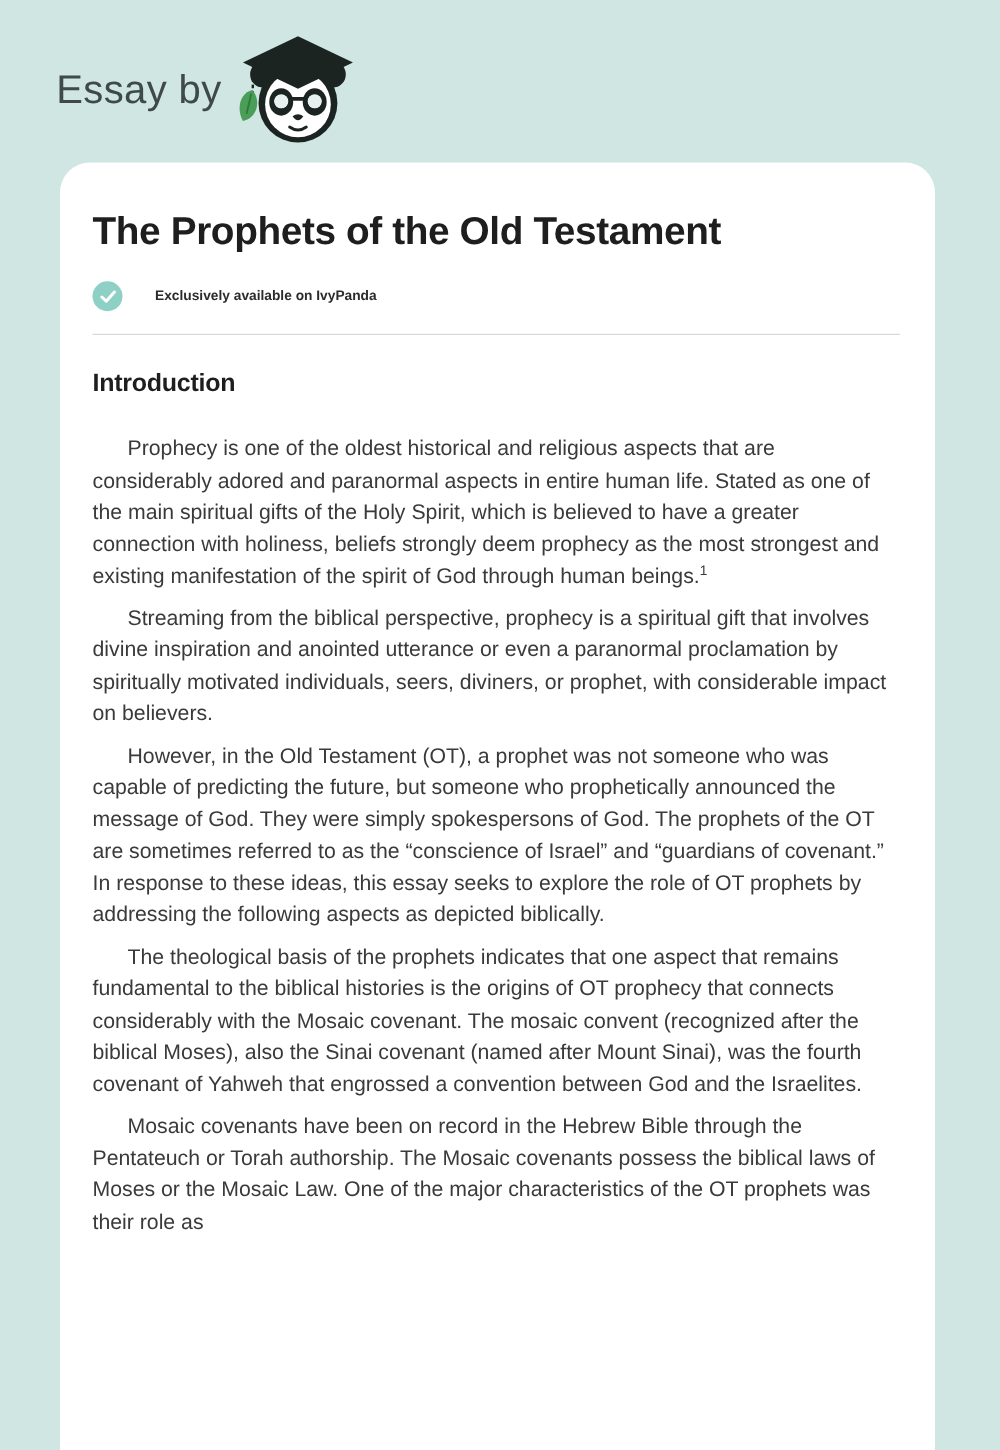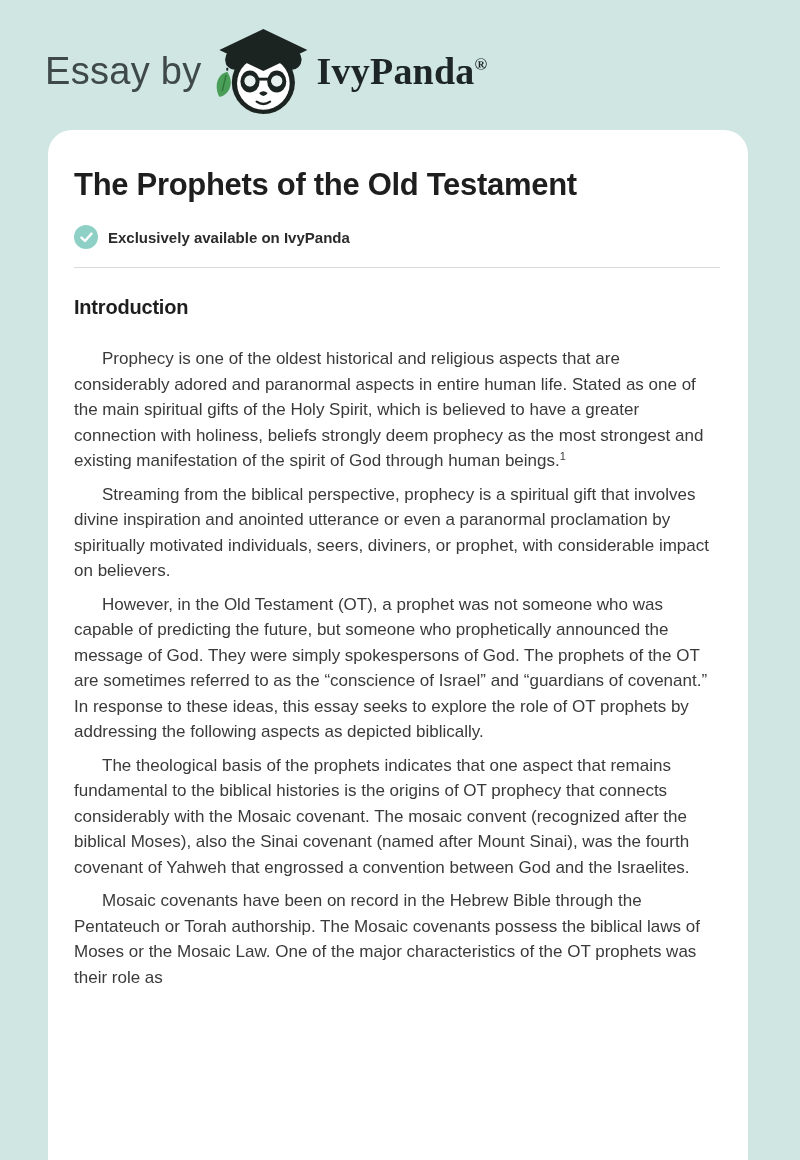--- a/index.html
+++ b/index.html
@@ -14,21 +14,21 @@
   
   .header {
     position: absolute;
     left: 45px;
     top: 26px;
     height: 90px;
     display: flex;
     align-items: center;
   }
   .essay-by {
-    font-size: 38px;
+    font-size: 32px;
     color: #3f4a48;
     letter-spacing: 0.3px;
     margin-right: 10px;
   }
   .logo-svg { width: 97px; height: 88px; display: block; }
   .brand {
     font-family: "Liberation Serif", serif;
     font-weight: bold;
     font-size: 38px;
     color: #1d2624;
@@ -66,24 +66,24 @@
     width: 24px;
     height: 24px;
     border-radius: 50%;
     background: #8ed0c5;
     display: flex;
     align-items: center;
     justify-content: center;
     flex: 0 0 auto;
   }
   .badge-text {
-    font-size: 15px;
+    font-size: 11px;
     font-weight: bold;
     color: #2b2b2b;
-    margin-left: 10px;
+    margin-left: 26px;
   }
   .divider {
     border: none;
     border-top: 1px solid #d9d9d9;
     margin: 0;
   }
   .card h2 {
     font-size: 20px;
     line-height: 1.4;
     font-weight: bold;
@@ -134,21 +134,20 @@
 
       <polygon points="53,2 99,24 53,46 7,24" fill="#1c2422"></polygon>
 
       <path d="M16,27 L15,50" stroke="#1c2422" stroke-width="2" stroke-dasharray="3,2.2"></path>
 
       <path d="M15,47 C5,49 1,62 7,73 C18,71 23,57 15,47 Z" fill="#4a9e57"></path>
       <line x1="14" y1="50" x2="10" y2="67" stroke="#2f7a3e" stroke-width="1.6"></line>
     </svg>
   </span>
 
-  <span class="brand"><span>IvyPanda</span><sup>®</sup></span>
 </div>
 
 <div class="card">
 
   <h1>The Prophets of the Old Testament</h1>
 
   <div class="badge">
     <span class="badge-circle">
       <svg width="13" height="11" viewBox="0 0 13 11">
         <polyline points="1.5,5.6 5,9 11.5,1.6" fill="none" stroke="#ffffff" stroke-width="2.4" stroke-linecap="round" stroke-linejoin="round"></polyline>

